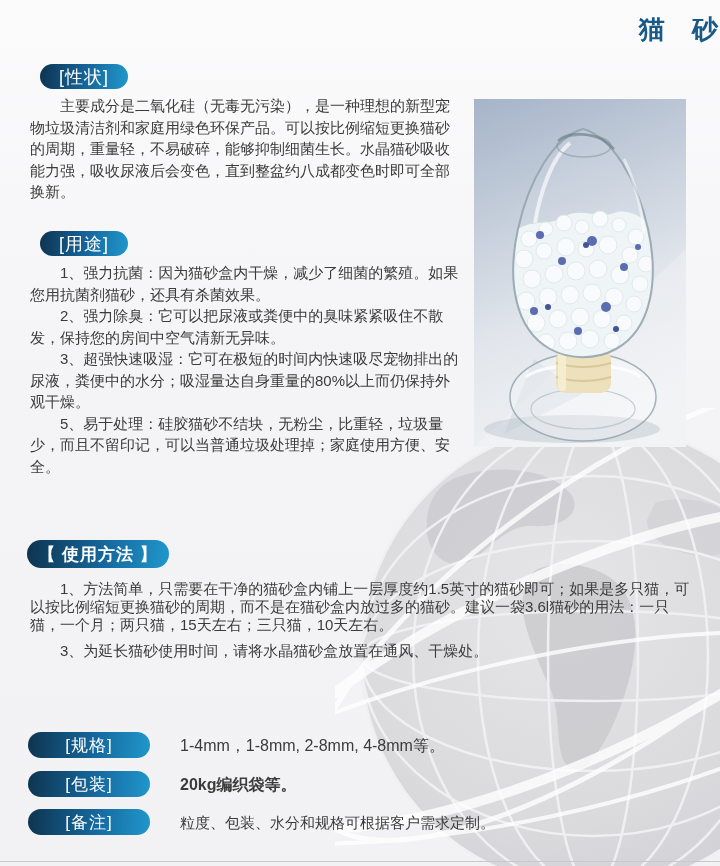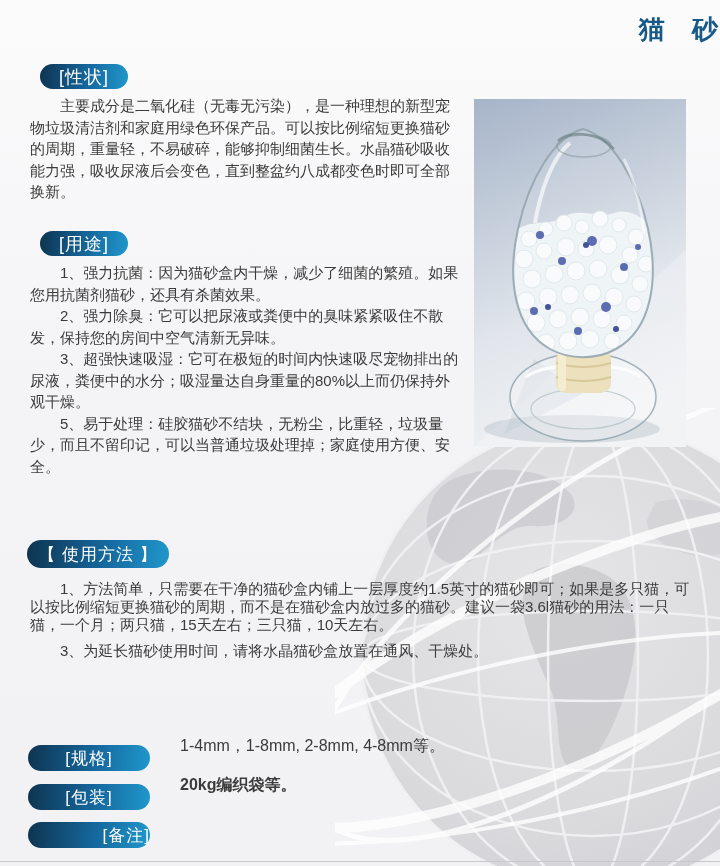--- a/index.html
+++ b/index.html
@@ -49,21 +49,21 @@
     align-items: center;
     justify-content: center;
     color: #ffffff;
     background: linear-gradient(95deg, #0e3450 0%, #15689e 55%, #2097cb 100%);
     border-radius: 16px;
     font-size: 18px;
     letter-spacing: 1px;
   }
   .pill-sm { width: 88px; height: 25px; }
   .pill-md { width: 142px; height: 28px; font-size: 17px; }
-  .pill-lg { width: 122px; height: 26px; font-size: 17px; margin-top: 13px; }
+  .pill-lg { width: 122px; height: 26px; font-size: 17px; }
 
   .body-text {
     color: #3b3b3b;
     font-size: 15px;
     line-height: 21.5px;
   }
   .body-text p { text-indent: 2em; }
 
   .col-left { position: absolute; left: 30px; width: 432px; }
 
@@ -225,36 +225,37 @@
     </g>
 
     <path d="M109,30 C80,38 55,80 44,130 C33,180 40,230 76,250 C96,261 122,261 142,250 C178,230 185,180 174,130 C163,80 138,38 109,30 Z" fill="#ffffff" opacity="0.10"></path>
     <path d="M109,30 C80,38 55,80 44,130 C33,180 40,230 76,250 C96,261 122,261 142,250 C178,230 185,180 174,130 C163,80 138,38 109,30 Z" fill="none" stroke="#93a5af" stroke-width="2" opacity="0.9"></path>
     <path d="M96,44 C78,58 66,94 61,124" fill="none" stroke="#ffffff" stroke-width="4" opacity="0.65"></path>
     <path d="M150,60 C160,80 168,110 170,135" fill="none" stroke="#ffffff" stroke-width="3" opacity="0.5"></path>
     <path d="M84,42 C96,31 126,33 140,50" fill="none" stroke="#5f7277" stroke-width="2.5" opacity="0.55"></path>
     <ellipse cx="110" cy="47" rx="27" ry="11" fill="none" stroke="#7d8f94" stroke-width="1.5" opacity="0.5"></ellipse>
   </svg>
 
-  <div class="pill pill-md" style="left:27px; top:540px;">
+  <div class="pill pill-md" style="left:27px; top:540px;font-weight:bold;">
     <span>【 使用方法 】</span>
   </div>
   <div class="usage-list body-text">
     <p>1、方法简单，只需要在干净的猫砂盒内铺上一层厚度约1.5英寸的猫砂即可；如果是多只猫，可以按比例缩短更换猫砂的周期，而不是在猫砂盒内放过多的猫砂。建议一袋3.6l猫砂的用法：一只猫，一个月；两只猫，15天左右；三只猫，10天左右。</p>
     <p>3、为延长猫砂使用时间，请将水晶猫砂盒放置在通风、干燥处。</p>
   </div>
 
   <div class="pill pill-lg" style="left:28px; top:732px;">
     <span>[规格]</span>
   </div>
   <div class="kv-value" style="top:736px;">1-4mm，1-8mm, 2-8mm, 4-8mm等。</div>
 
   <div class="pill pill-lg" style="left:28px; top:771px;">
     <span>[包装]</span>
   </div>
   <div class="kv-value" style="top:775px;font-weight:bold;">20kg编织袋等。</div>
 
-  <div class="pill pill-lg" style="left:28px; top:809px;justify-content:flex-end;">
+  <div class="pill pill-lg" style="left:28px; top:809px;">
     <span>[备注]</span>
   </div>
+  <div class="kv-value" style="top:814px; font-size:15px;">粒度、包装、水分和规格可根据客户需求定制。</div>
 
   <div class="bottom-line"></div>
 </div>
 
 </body></html>

